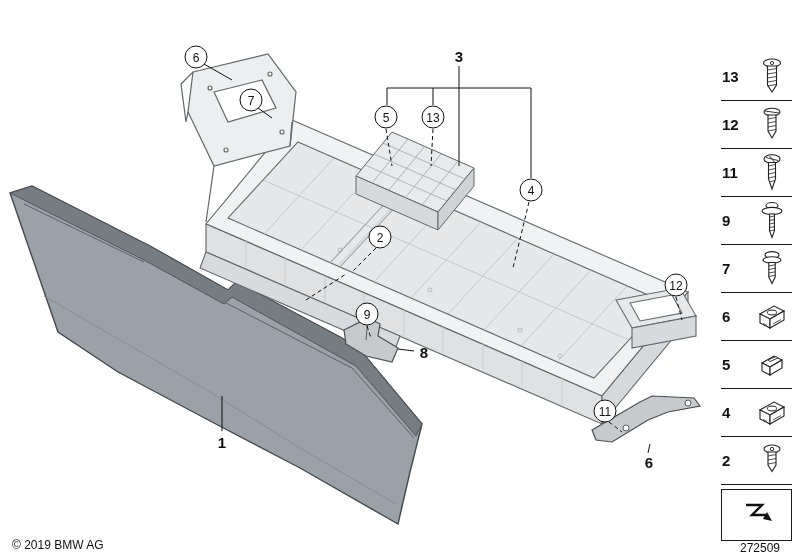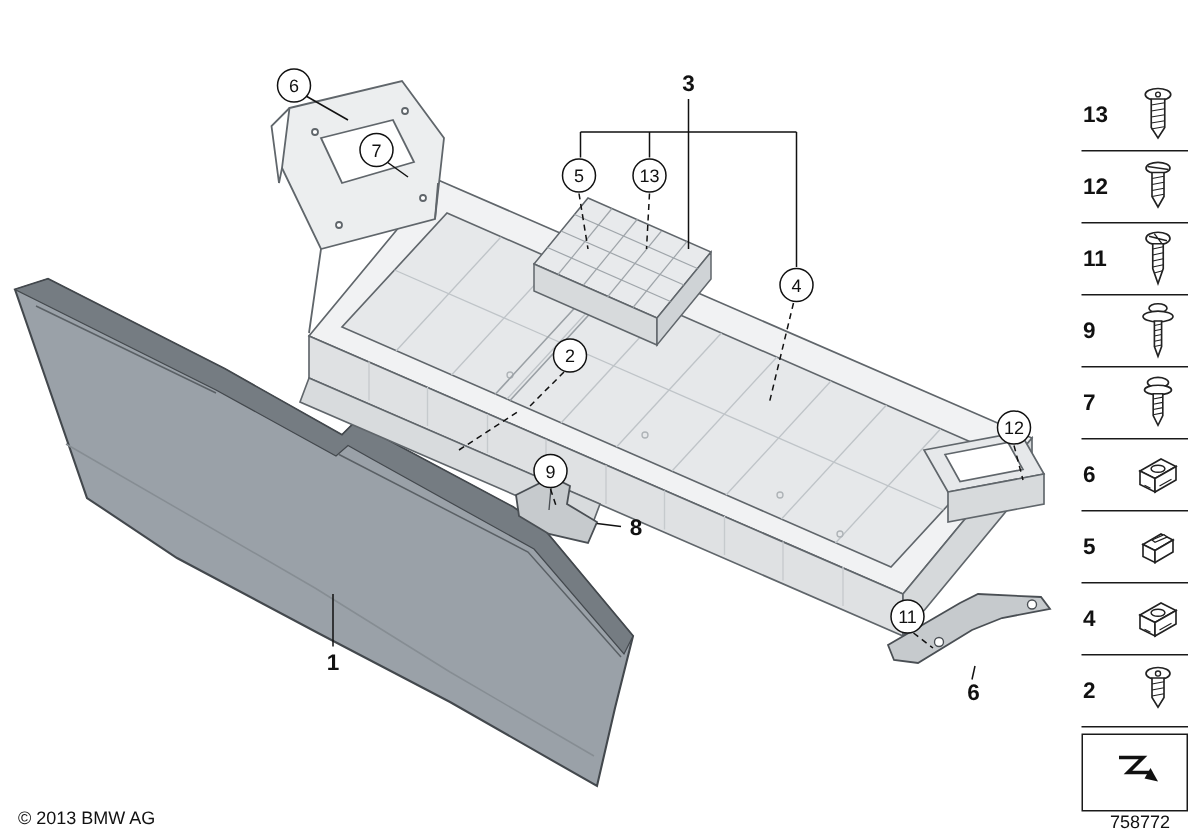--- a/index.html
+++ b/index.html
@@ -303,15 +303,15 @@
     <div class="sfooter">
       <span>
         <svg width="40" height="34" viewBox="0 0 40 34">
           <polyline points="9,9 25,9 15,19 29,19" fill="none" stroke="#111" stroke-width="2.4"></polyline>
           <polygon points="35,25 26,23 30,16" fill="#111"></polygon>
         </svg>
       </span>
     </div>
   </div>
 
-  <div class="copyright">© 2013 BMW AG</div>
-  <div class="diagnum">758772</div>
+  <div class="copyright">© 2019 BMW AG</div>
+  <div class="diagnum">272509</div>
 </div>
 
 </body></html>

